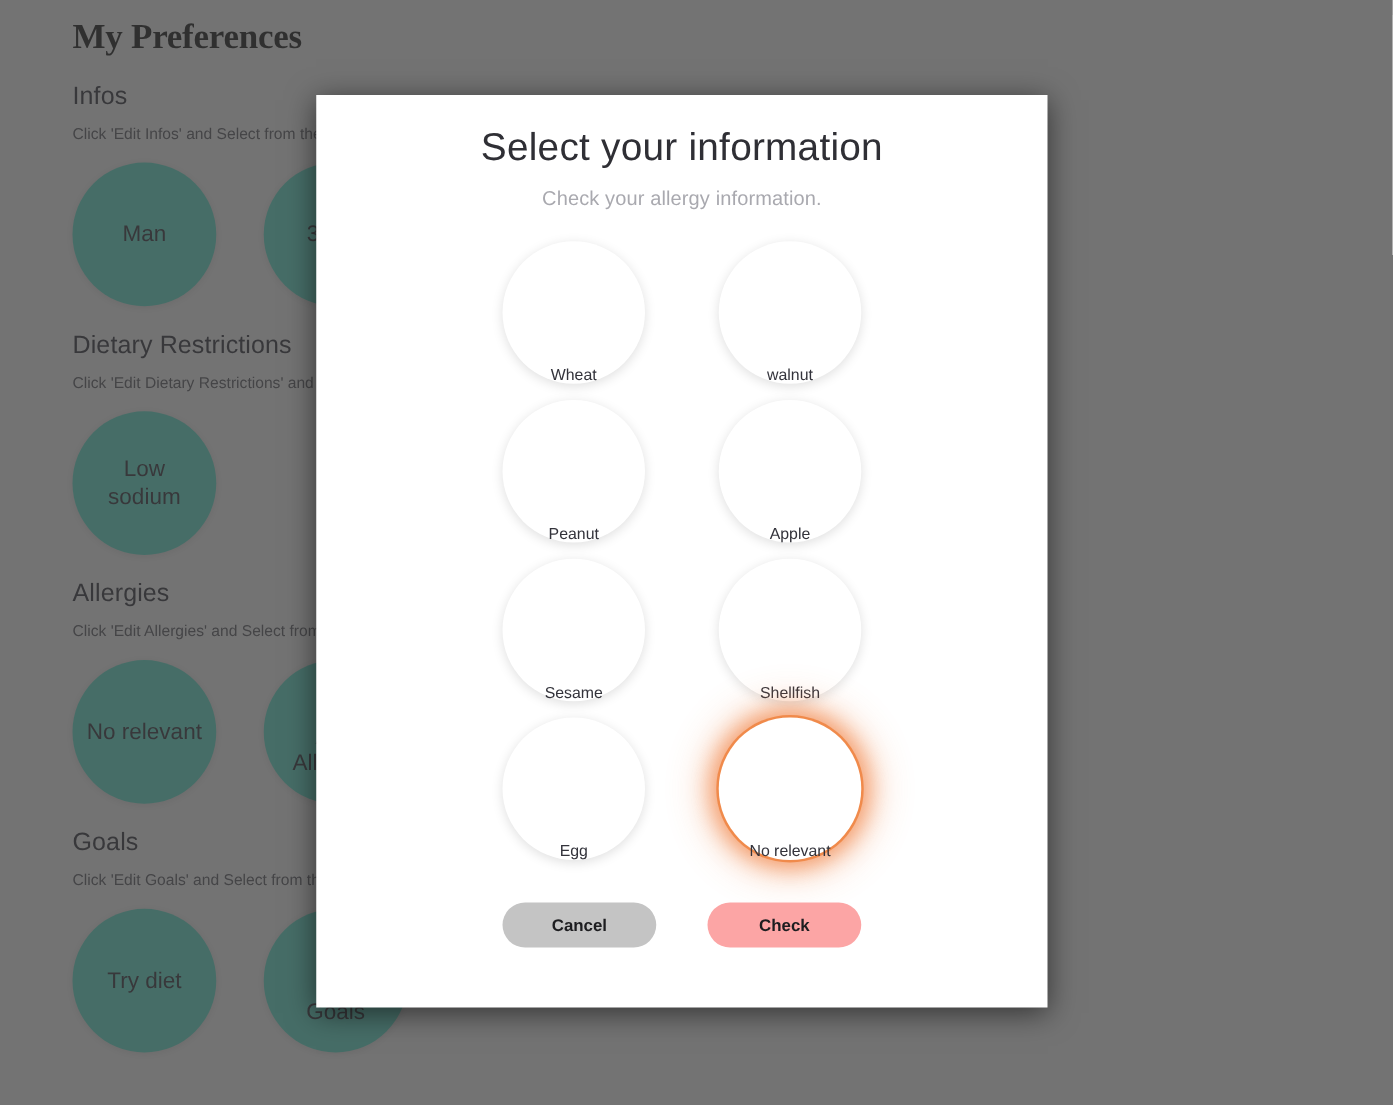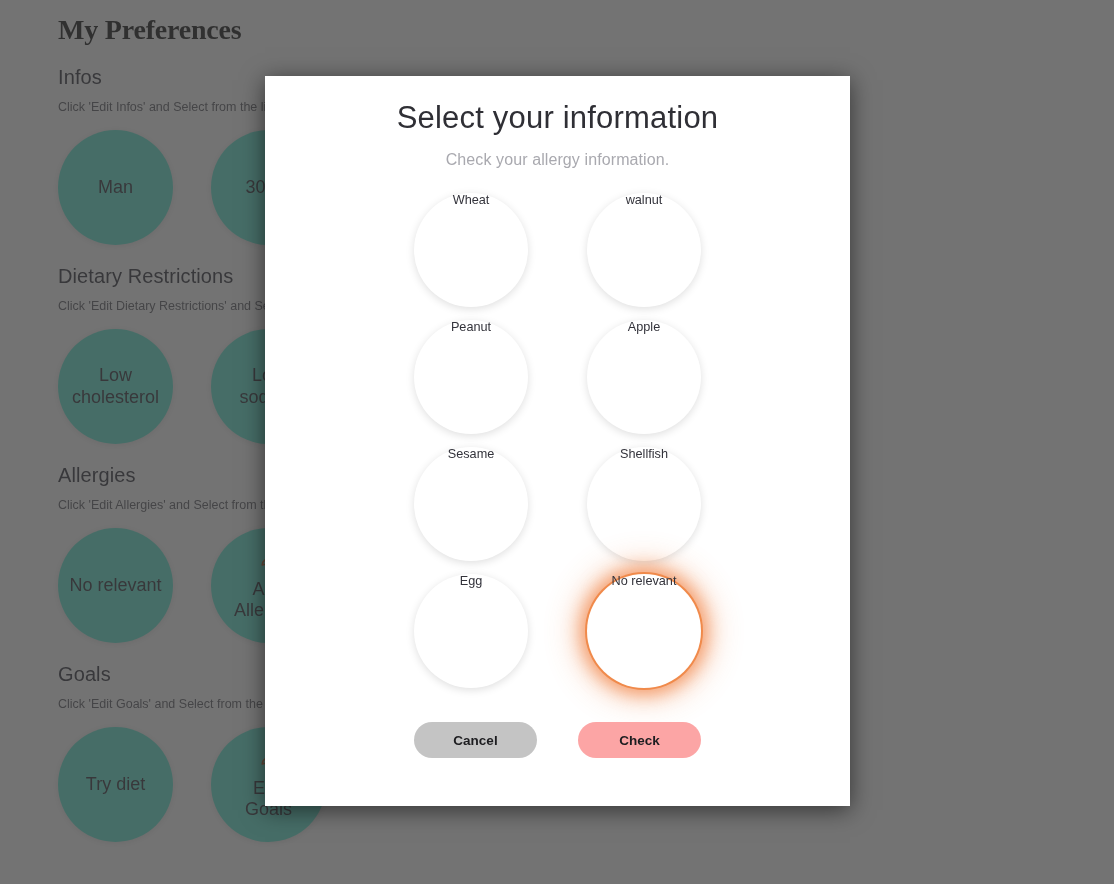--- a/index.html
+++ b/index.html
@@ -85,21 +85,21 @@
   #overlay {
     position: absolute;
     inset: 0;
     background: rgba(61,61,61,0.72);
     z-index: 5;
   }
 
   
   #modal {
     position: absolute;
-    left: 265px;
+    left: 253px;
     top: 76px;
     width: 585px;
     height: 730px;
     background: #ffffff;
     z-index: 10;
     box-shadow: 0 4px 22px rgba(0,0,0,0.55);
     display: flex;
     flex-direction: column;
     align-items: center;
     padding-top: 24px;
@@ -128,21 +128,21 @@
     justify-content: center;
   }
 
   .option {
     width: 114px;
     height: 114px;
     border-radius: 50%;
     background: #ffffff;
     box-shadow: 0 2px 9px rgba(0,0,0,0.13);
     display: flex;
-    align-items: flex-start;
+    align-items: flex-end;
     justify-content: center;
     font-size: 12.7px;
     color: #33333b;
     cursor: pointer;
     text-align: center;
   }
 
   .option.selected {
     box-shadow:
       0 0 0 2px #f08a4b,
@@ -187,23 +187,20 @@
           <div class="chip">
             <span style="white-space: pre-line;">30-49</span>
           </div>
         </div>
       </div>
       <div class="section">
         <div class="section-title">Dietary Restrictions</div>
         <div class="section-sub">Click 'Edit Dietary Restrictions' and Select from the list</div>
         <div class="chip-row">
           <div class="chip">
-            <span style="white-space: pre-line;">Low cholesterol</span>
-          </div>
-          <div class="chip">
             <span style="white-space: pre-line;">Low sodium</span>
           </div>
         </div>
       </div>
       <div class="section">
         <div class="section-title">Allergies</div>
         <div class="section-sub">Click 'Edit Allergies' and Select from the list</div>
         <div class="chip-row">
           <div class="chip">
             <span style="white-space: pre-line;">No relevant</span>

